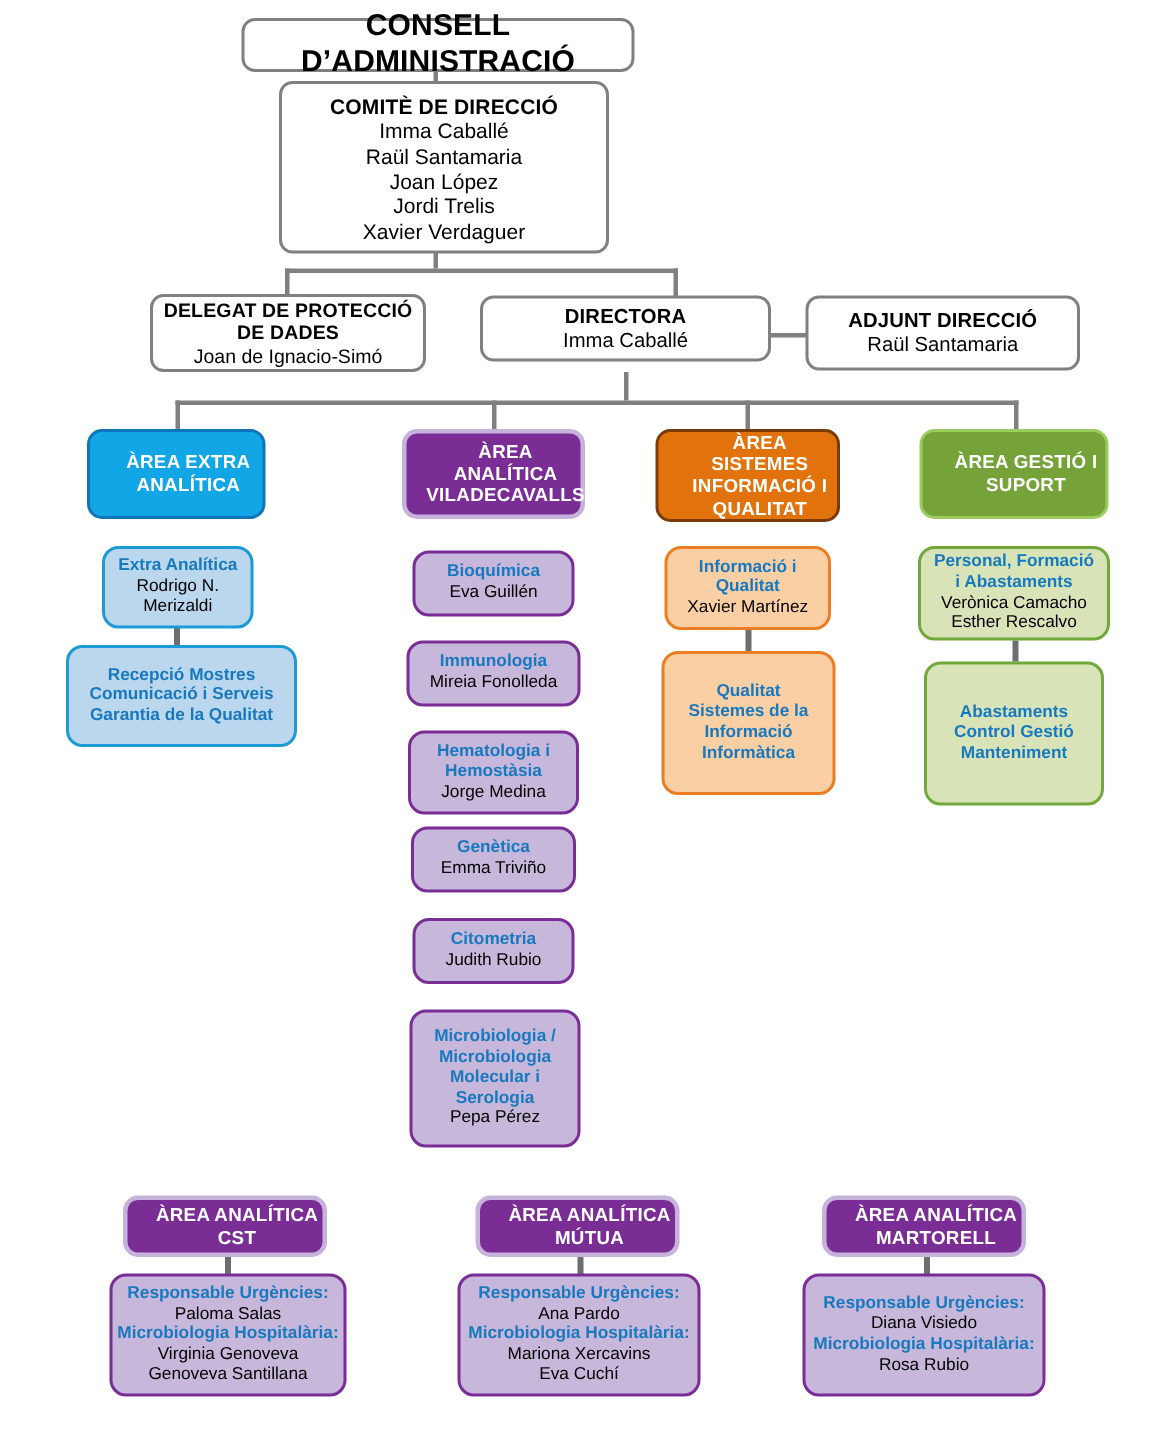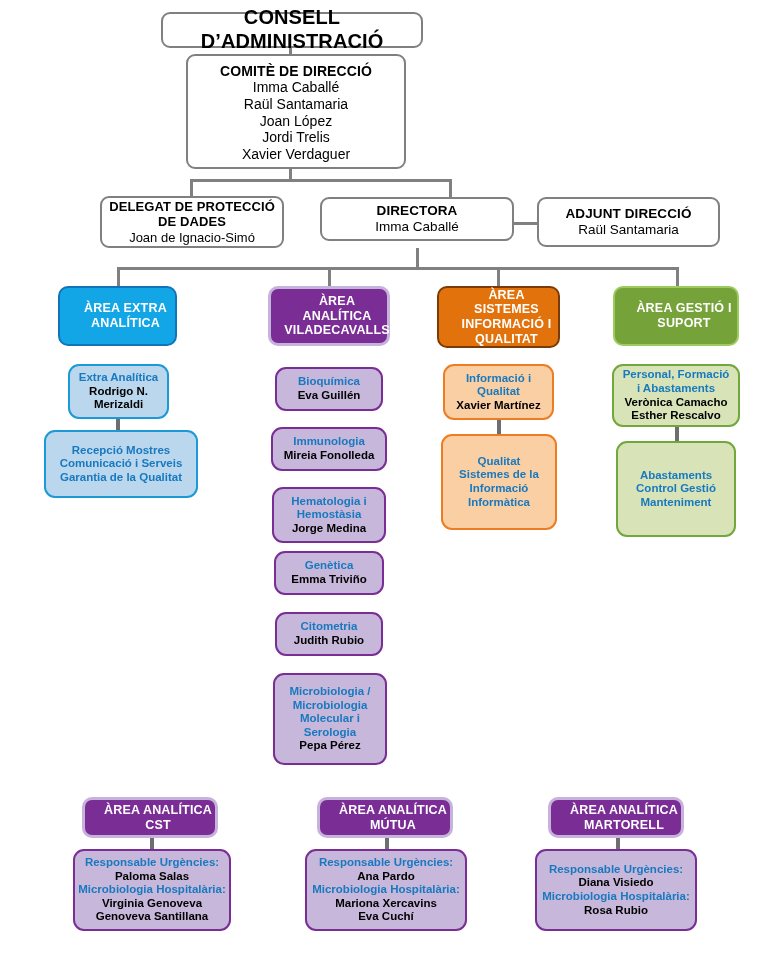--- a/index.html
+++ b/index.html
@@ -62,21 +62,21 @@
 
   
   .child { border-radius: 11px; }
   .c-blue   { background: #BBD7EE; border: 2.5px solid #1C9AD6; }
   .c-purple { background: #C7B7DA; border: 2.5px solid #7B2D96; }
   .c-orange { background: #FBCFA4; border: 2.5px solid #ED7D23; }
   .c-green  { background: #D8E4B8; border: 2.5px solid #72A83B; }
   .c-lav    { background: #C7B7DA; border: 2.5px solid #7B2D96; }
 
   .lbl  { color: #1879BF; font-weight: bold; }
-  .pers { color: #000000; font-weight: bold; }
+  .pers { color: #000000; font-weight: normal; }
 </style>
 </head>
 <body>
 
 <div id="chart">
 
   <div class="ln v" style="left:289px; top:38px; width:3px; height:18px;"></div>
   <div class="ln v" style="left:289px; top:167px; width:3px; height:12px;"></div>
   <div class="ln h" style="left:190px; top:179px; width:262px; height:3px;"></div>
   <div class="ln v" style="left:190px; top:179px; width:3px; height:19px;"></div>

